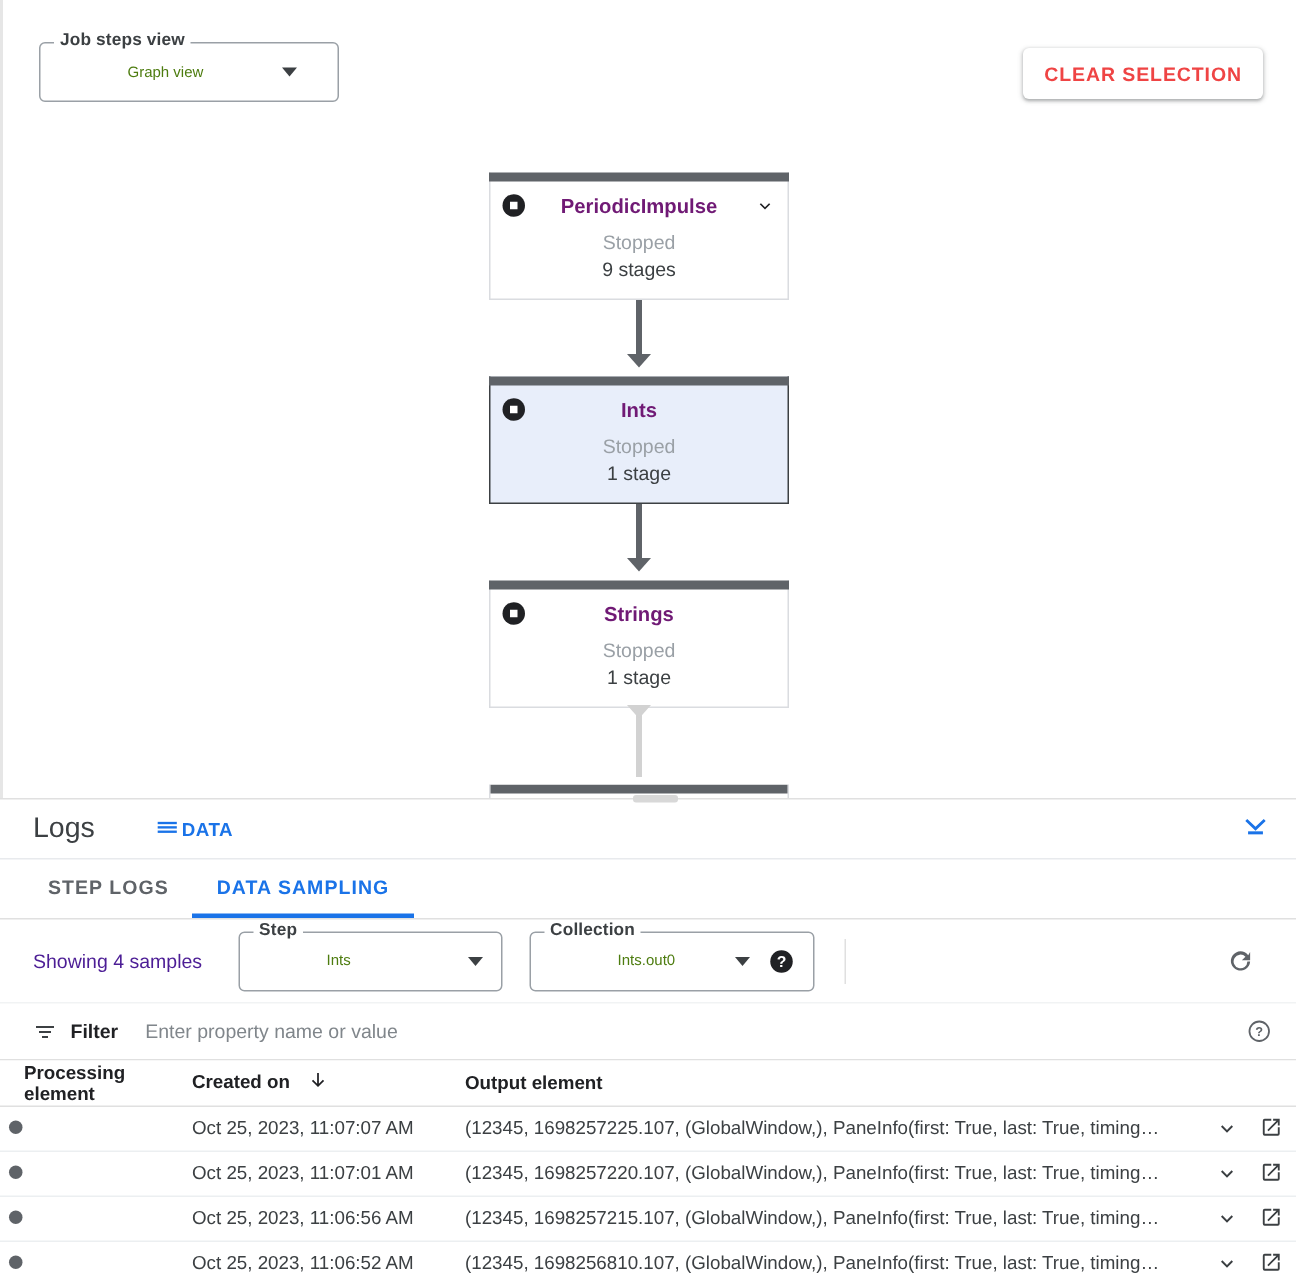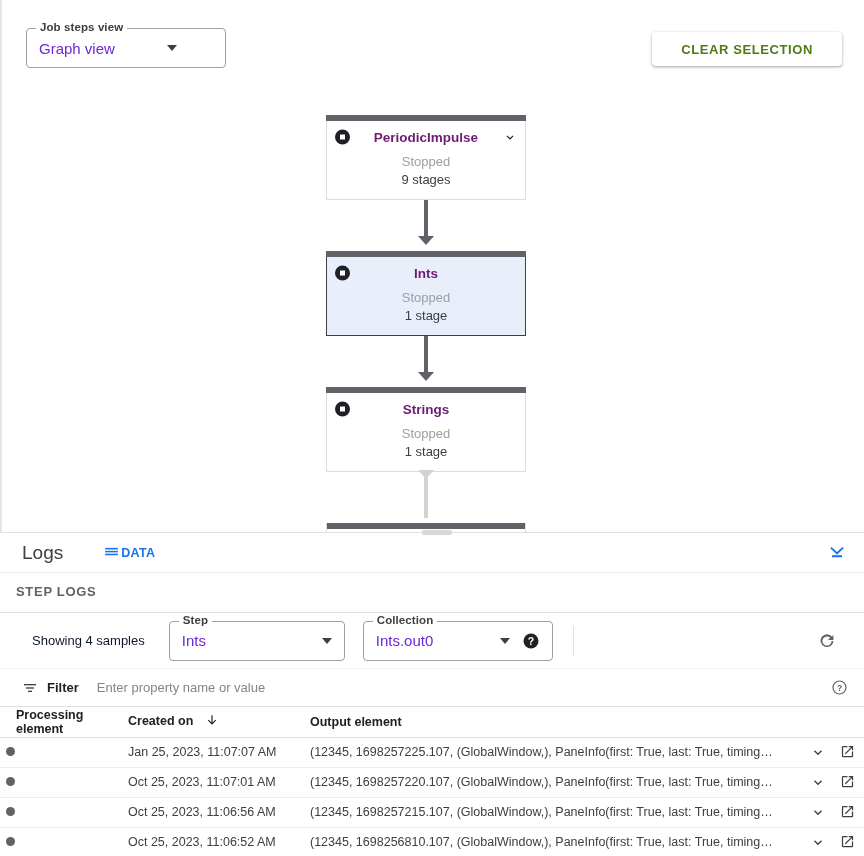--- a/index.html
+++ b/index.html
@@ -26,45 +26,45 @@
   .mat-select {
     position: relative;
     border: 1px solid #9aa0a6;
     border-radius: 4px;
     height: 40px;
     padding: 0 12px;
     display: flex; align-items: center;
     background: #fff;
     cursor: pointer;
   }
-  .mat-select .sel-value { font-size: 15px; color: #6d28d9; white-space: nowrap; }
+  .mat-select .sel-value { font-size: 10px; color: #4d7c0f; white-space: nowrap; margin-left: 46px; }
   .mat-select .sel-label {
     position: absolute; top: -8px; left: 9px;
     background: #fff; padding: 0 4px;
     font-size: 11.5px; font-weight: bold; color: #3c4043; letter-spacing: .1px;
   }
   .caret {
     width: 0; height: 0;
     border-left: 5px solid transparent;
     border-right: 5px solid transparent;
     border-top: 6px solid #3c4043;
     margin-left: auto;
   }
   #job-steps-select { width: 200px; }
   #job-steps-select .caret { margin-left: 52px; }
 
   .clear-selection-btn {
     position: absolute; right: 22px; top: 32px;
     height: 34px; min-width: 134px;
-    padding: 0 29px;
+    padding: 0 14px;
     background: #fff;
     border: none;
     border-radius: 4px;
     box-shadow: 0 1px 2px rgba(60,64,67,.3), 0 1px 3px 1px rgba(60,64,67,.15);
-    color: #4d7c0f;
+    color: #ef4444;
     font-family: "Liberation Sans", sans-serif;
     font-size: 13px; font-weight: bold; letter-spacing: .6px;
     cursor: pointer;
   }
 
   
   .graph-canvas { position: absolute; left: 0; top: 0; width: 864px; height: 532px; }
 
   .node {
     position: absolute;
@@ -134,36 +134,36 @@
     display: flex; align-items: center; gap: 1px;
     margin-left: 40px; color: #1a73e8; font-size: 12.5px; font-weight: bold;
     letter-spacing: .3px; cursor: pointer;
   }
   .hide-link svg { display: block; }
   .collapse-icon { margin-left: auto; cursor: pointer; }
 
   .tabs {
     display: flex; align-items: flex-end;
     height: 40px; border-bottom: 1px solid #e0e0e0;
-    padding-left: 0;
+    padding-left: 16px;
   }
   .tab {
     height: 40px; line-height: 40px;
     padding: 0 16px;
     font-size: 13px; font-weight: bold; letter-spacing: .7px;
     color: #5f6368; cursor: pointer;
   }
   .tab.active { color: #1a73e8; box-shadow: inset 0 -3px 0 #1a73e8; }
 
   .sampling-bar {
     position: relative;
     height: 56px; display: flex; align-items: center;
     padding: 0 10px 0 22px; border-bottom: 1px solid #f1f3f4;
   }
-  .showing-text { font-size: 13px; color: #0f172a; margin-right: 24px; margin-left: 10px; }
+  .showing-text { font-size: 13px; color: #4c1d95; margin-right: 24px; }
   #step-select { width: 176px; margin-right: 18px; }
   #collection-select { width: 190px; }
   .help-icon { margin-left: 12px; width: 18px; height: 18px; cursor: pointer; }
   .vert-divider { width: 1px; height: 30px; background: #e0e0e0; margin-left: 20px; }
   .refresh-btn {
     position: absolute; right: 26px; top: 50%; transform: translateY(-50%);
     width: 22px; height: 22px; cursor: pointer;
   }
 
   .filter-bar {
@@ -299,20 +299,21 @@
       <span class="collapse-icon">
         <svg viewBox="0 0 24 24" width="22" height="22">
           <path d="M6 7.6 12 13.2l6-5.6 1.4 1.5-7.4 7-7.4-7z" fill="#1a73e8"></path>
           <rect x="6.6" y="16.6" width="10.8" height="2.2" fill="#1a73e8"></rect>
         </svg>
       </span>
     </div>
 
     <div class="tabs">
       <div class="tab">STEP LOGS</div>
+      <div class="tab active">DATA SAMPLING</div>
     </div>
 
     <div class="sampling-bar">
       <span class="showing-text">Showing 4 samples</span>
 
       <div class="mat-select" id="step-select">
         <span class="sel-label">Step</span>
         <span class="sel-value">Ints</span>
         <span class="caret"></span>
       </div>
@@ -367,21 +368,21 @@
                   <path d="M11 4h2v12.2l4.6-4.6 1.4 1.4-7 7-7-7 1.4-1.4L11 16.2z" fill="#202124"></path>
                 </svg>
             </span>
           </th>
           <th class="col-output">Output element</th>
         </tr>
       </thead>
       <tbody>
         <tr>
           <td class="c-status"><span class="status-dot"></span></td>
-          <td class="c-created">Jan 25, 2023, 11:07:07 AM</td>
+          <td class="c-created">Oct 25, 2023, 11:07:07 AM</td>
           <td class="c-output">
             <span>(12345, 1698257225.107, (GlobalWindow,), PaneInfo(first: True, last: True, timing…</span>
             <span class="row-actions">
               <span class="row-chevron">
                 <svg viewBox="0 0 24 24" width="16" height="16">
                     <path d="M7.4 9.3 12 13.9l4.6-4.6 1.4 1.4-6 6-6-6z" fill="#3c4043"></path>
                   </svg>
               </span>
               <span class="row-open">
                 <svg viewBox="0 0 24 24" width="15" height="15">

